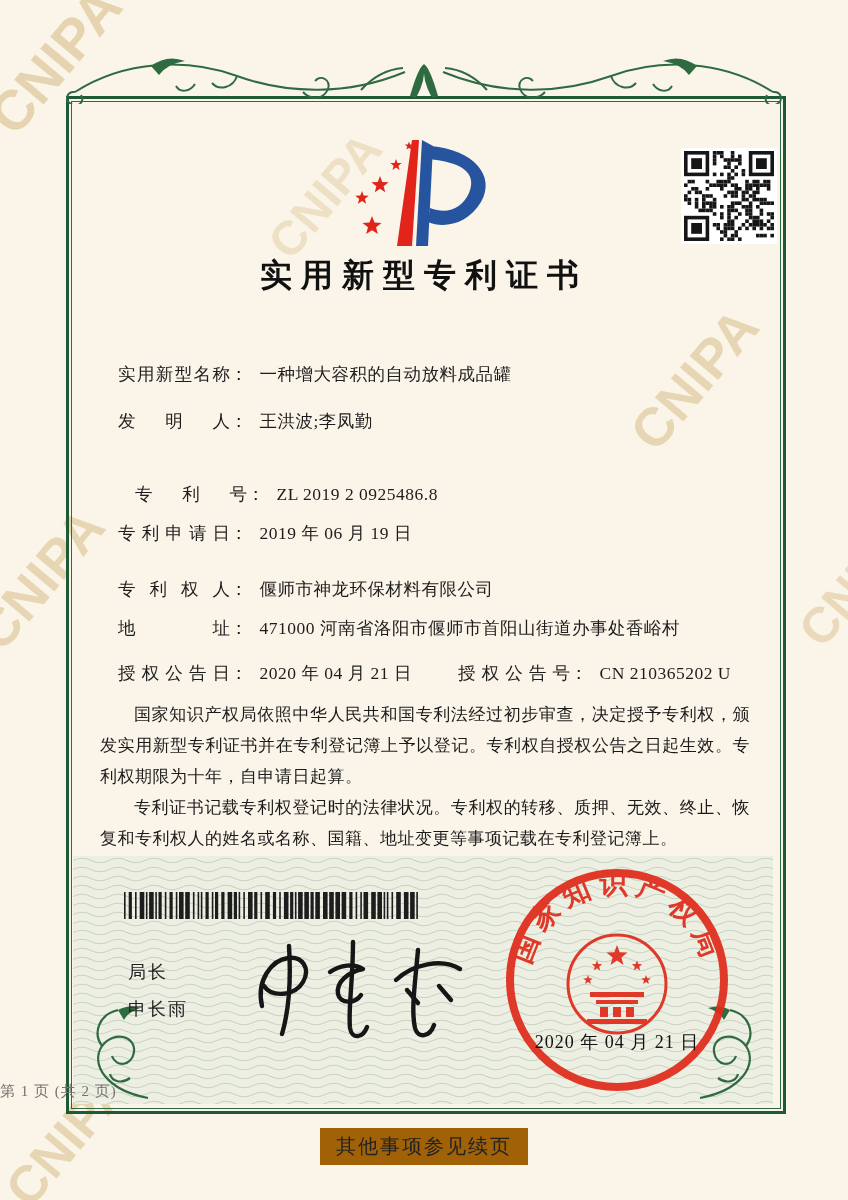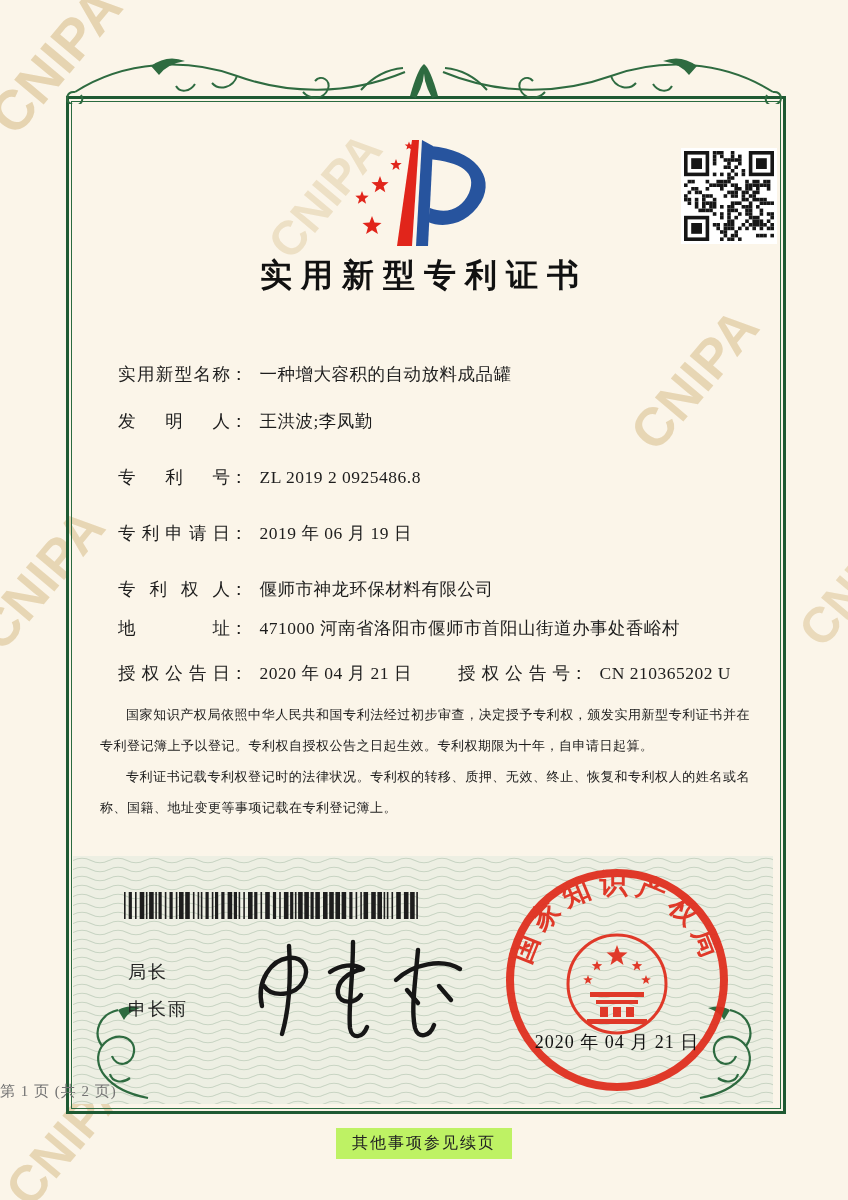--- a/index.html
+++ b/index.html
@@ -36,42 +36,42 @@
   .logo{position:absolute;left:352px;top:134px;}
   .qr{position:absolute;left:681px;top:148px;background:#fff;padding:3px;line-height:0;}
 
   .title{position:absolute;left:0;top:254px;width:848px;text-align:center;
          font-size:32px;font-weight:bold;letter-spacing:9px;color:#111;}
 
   .frow{position:absolute;left:118px;font-size:17.5px;color:#1d1d1d;white-space:nowrap;}
   .flabel{display:inline-block;width:112px;text-align:justify;text-align-last:justify;}
   .fcolon{display:inline-block;margin:0 2px 0 0;}
   .fval{margin-left:10px;letter-spacing:.5px;}
-  .r0{top:362px;} .r1{top:409px;} .r2{top:465px;} .r3{top:521px;}
+  .r0{top:362px;} .r1{top:409px;} .r2{top:482px;margin-left:17px;} .r3{top:521px;}
   .r4{top:577px;} .r5{top:616px;} .r6{top:661px;} .r7{top:661px;left:458px;}
 
-  .paras{position:absolute;left:100px;top:699px;width:650px;font-size:13px;
+  .paras{position:absolute;left:100px;top:699px;width:650px;font-size:17px;
          line-height:31px;color:#1b1b1b;text-align:justify;letter-spacing:.5px;}
   .paras p{margin:0;text-indent:2em;}
 
   .barcode{position:absolute;left:122px;top:892px;line-height:0;}
 
   .signer-title{position:absolute;left:128px;top:960px;font-size:18px;color:#222;letter-spacing:2px;}
   .signer-name{position:absolute;left:128px;top:997px;font-size:18px;color:#222;letter-spacing:2px;}
   .signature{position:absolute;left:228px;top:933px;z-index:5;}
 
   .seal{position:absolute;left:497px;top:860px;z-index:6;mix-blend-mode:multiply;opacity:.93;}
   .seal-date{position:absolute;left:497px;top:1030px;width:240px;text-align:center;
              font-size:18px;color:#111;z-index:7;letter-spacing:1px;white-space:nowrap;}
 
   .pageinfo{position:absolute;left:0;top:1082px;width:836px;
             font-size:15px;color:#737373;z-index:7;letter-spacing:1px;}
   .contnote{position:absolute;left:0;top:1128px;width:848px;text-align:center;z-index:4;}
-  .contnote span{display:inline-block;background:#bef264;padding:5px 16px;
-                 font-size:16px;color:#222;letter-spacing:2px;}
+  .contnote span{display:inline-block;background:#a16207;padding:5px 16px;
+                 font-size:20px;color:#222;letter-spacing:2px;}
 </style>
 </head>
 <body>
 
 <div class="page">
 
   <div class="wm wm1">CNIPA</div>
   <div class="wm wm2">CNIPA</div>
   <div class="wm wm3">CNIPA</div>
   <div class="wm wm4">CNIPA</div>

